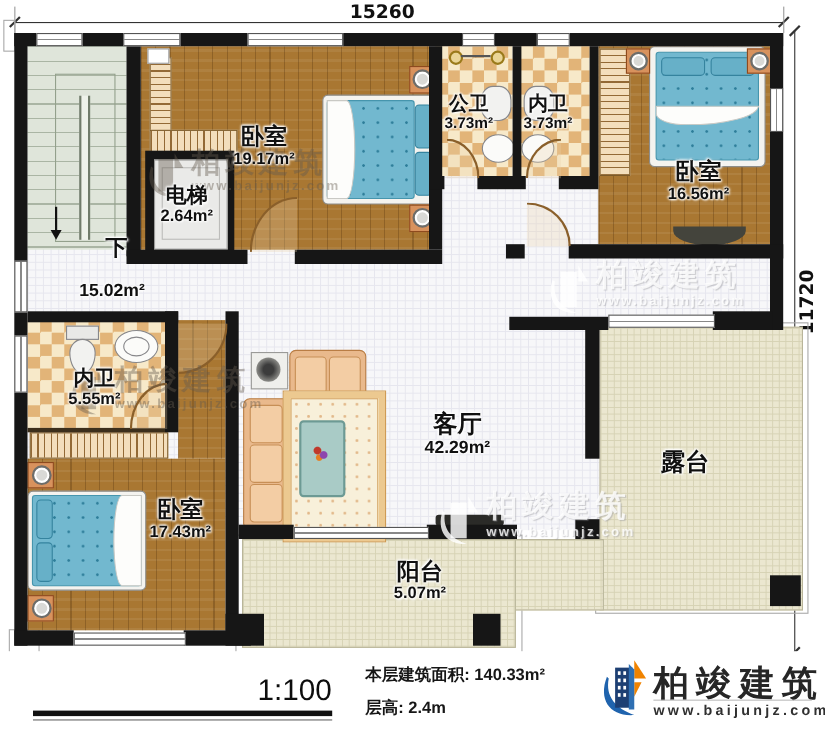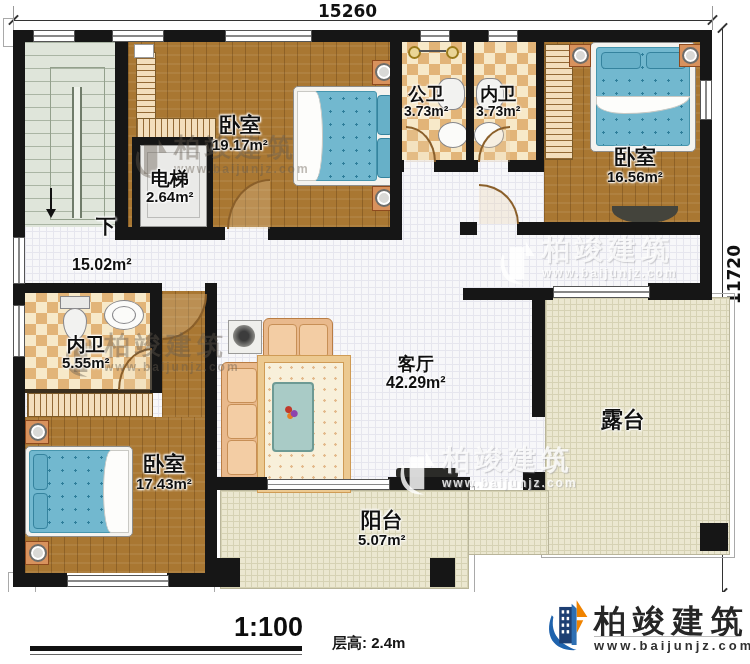--- a/index.html
+++ b/index.html
@@ -42,21 +42,21 @@
   
   .wm{display:flex;align-items:flex-start;gap:6px;pointer-events:none;}
   .wm .t{display:flex;flex-direction:column;}
   .wm .n{font-weight:bold;letter-spacing:5px;line-height:1;}
   .wm .u{font-weight:bold;letter-spacing:2px;line-height:1.5;}
   .wm-dark{color:rgba(100,90,78,.42);}
   .wm-lite{color:rgba(255,255,255,.82);text-shadow:1px 1px 1px rgba(150,150,158,.45);}
   
   #footer{position:absolute;left:0;top:592px;width:750px;height:72px;background:#fff;}
   .ftitle{font-weight:bold;font-size:40px;letter-spacing:3px;color:#0d0d0d;}
-  .fscale{font-weight:bold;font-size:27px;color:#0d0d0d;}
+  .fscale{font-weight:normal;font-size:27px;color:#0d0d0d;}
   .fmeta{font-weight:bold;font-size:15px;color:#161616;}
   .bname{font-weight:bold;font-size:32px;letter-spacing:7px;color:#262626;}
   .burl{font-weight:bold;font-size:13px;letter-spacing:3px;color:#303030;}
 </style>
 </head>
 <body>
 
 <div id="plan">
 
   <div class="abs" style="left:13px;top:20px;width:699px;border-top:1px solid #333;"></div>
@@ -282,35 +282,36 @@
   </div>
   <div class="abs rl" style="left:62px;top:334px;">
     <span class="rn" style="font-size:19px;">内卫</span>
     <span class="ra">5.55m²</span>
   </div>
   <div class="abs rl" style="left:136px;top:452px;">
     <span class="rn">卧室</span>
     <span class="ra">17.43m²</span>
   </div>
   <div class="abs rl" style="left:386px;top:354px;">
-    <span class="rn" style="font-size:18px;">客厅</span>
+    <span class="rn" style="font-size:22px;margin-top:20px;">客厅</span>
     <span class="ra" style="font-size:16px;">42.29m²</span>
   </div>
   <div class="abs rl" style="left:601px;top:408px;">
     <span class="rn" style="font-size:22px;">露台</span>
   </div>
   <div class="abs rl" style="left:358px;top:508px;">
     <span class="rn">阳台</span>
     <span class="ra">5.07m²</span>
   </div>
 
   <div id="footer">
     <div class="abs fscale" style="left:234px;top:20px;">1:100</div>
     <div class="abs" style="left:30px;top:54px;width:272px;height:5px;background:#111;"></div>
     <div class="abs" style="left:30px;top:62px;width:272px;height:1px;background:#666;"></div>
+    <div class="abs fmeta" style="left:332px;top:12px;">本层建筑面积: 140.33m²</div>
     <div class="abs fmeta" style="left:332px;top:42px;">层高: 2.4m</div>
     <svg class="abs" style="left:540px;top:5px;" width="50" height="58" viewBox="0 0 60 70">
       <path d="M14 22 C4 48 18 66 44 64 C24 57 12 44 16 24 Z" fill="#1f63ad"></path>
       <rect x="23" y="12" width="19" height="44" fill="#1d3f73"></rect>
       <g fill="#ffffff">
           <rect x="26" y="16" width="3" height="4"></rect>
           <rect x="32" y="16" width="3" height="4"></rect>
           <rect x="26" y="24" width="3" height="4"></rect>
           <rect x="32" y="24" width="3" height="4"></rect>
           <rect x="26" y="32" width="3" height="4"></rect>

